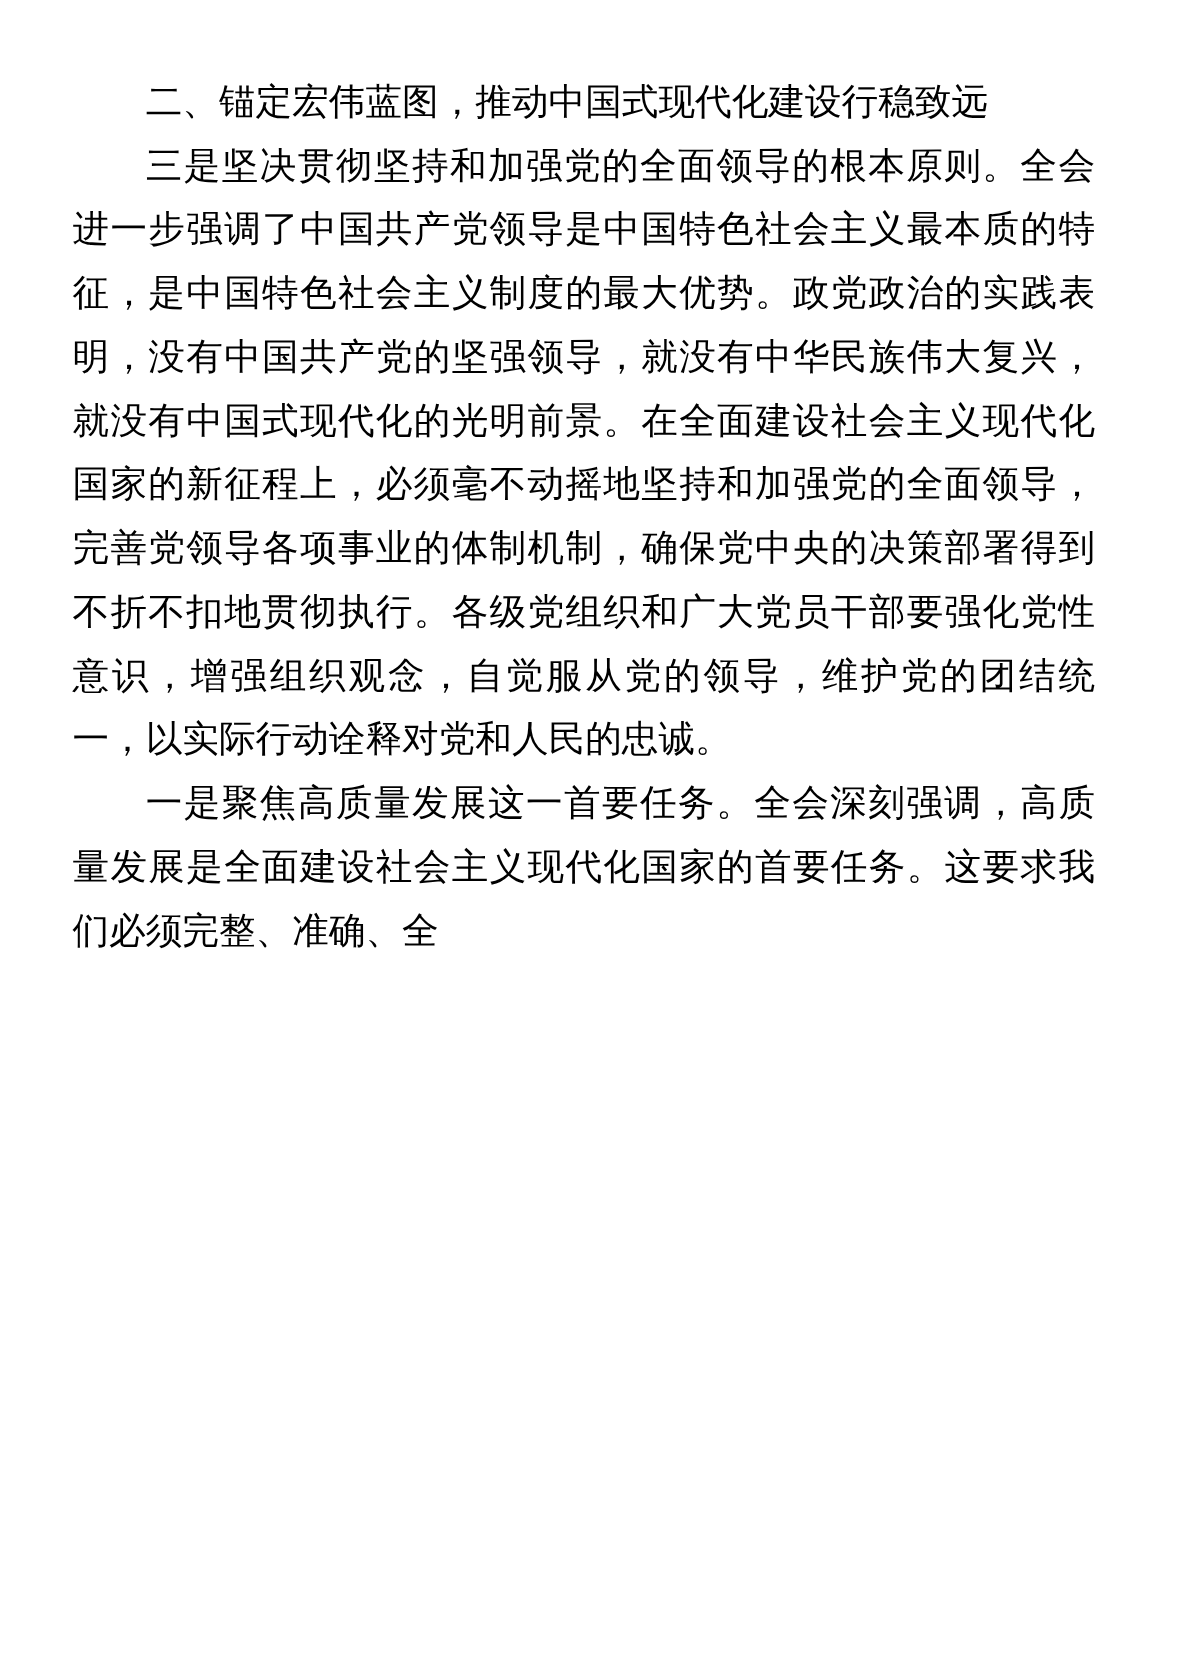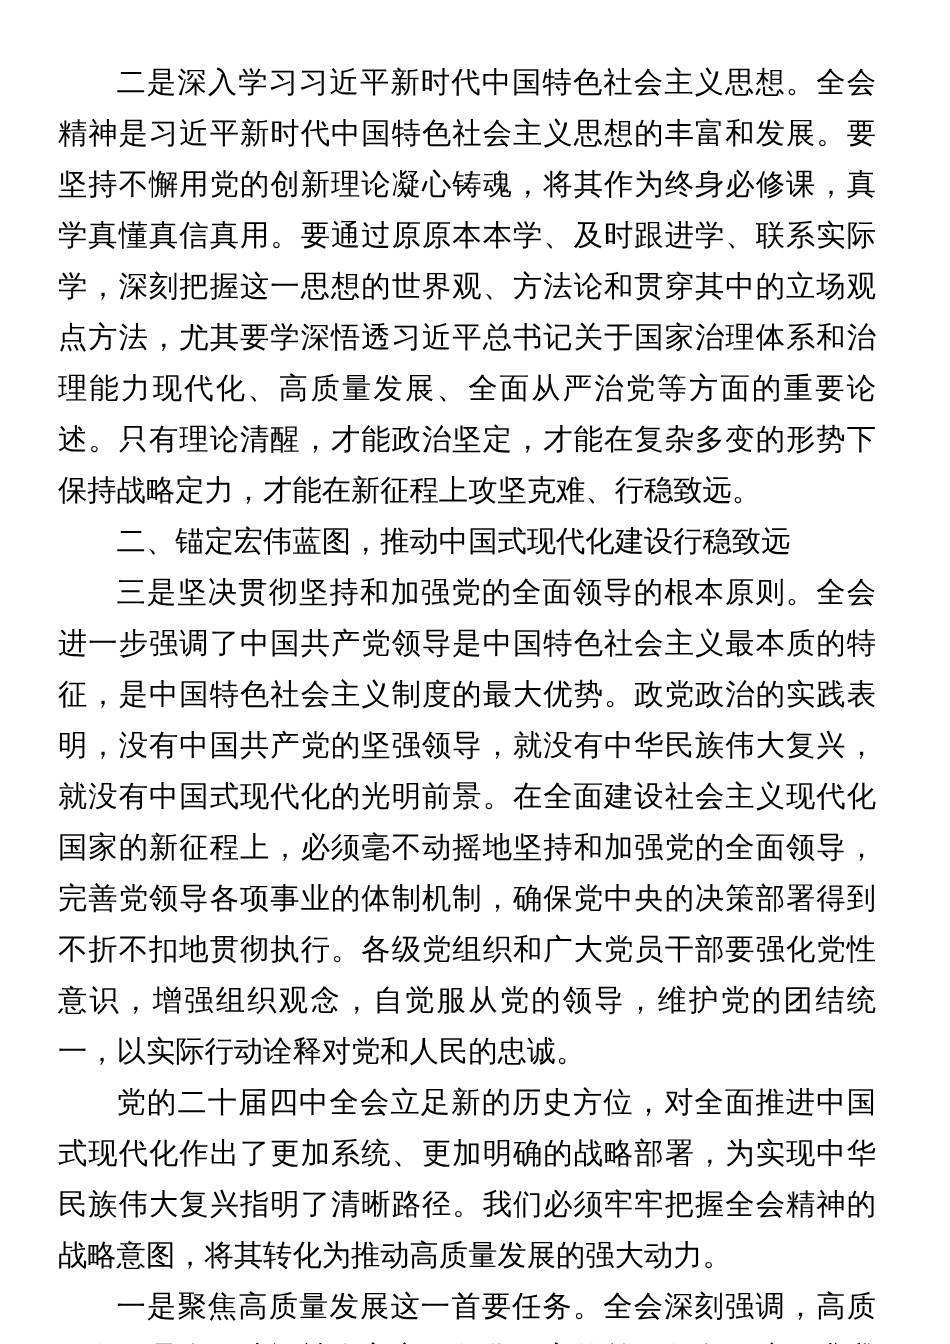--- a/index.html
+++ b/index.html
@@ -56,24 +56,22 @@
   }
 
   
 </style>
 </head>
 <body>
 
 <div class="page">
   <div class="doc-body">
 
-    <p class="para">二是深入学习习近平新时代中国特色社会主义思想。全会精神是习近平新时代中国特色社会主义思想的丰富和发展。要坚持不懈用党的创新理论凝心铸魂，将其作为终身必修课，真学真懂真信真用。要通过原原本本学、及时跟进学、联系实际学，深刻把握这一思想的世界观、方法论和贯穿其中的立场观点方法，尤其要学深悟透习近平总书记关于国家治理体系和治理能力现代化、高质量发展、全面从严治党等方面的重要论述。只有理论清醒，才能政治坚定，才能在复杂多变的形势下保持战略定力，才能在新征程上攻坚克难、行稳致远。</p>
 
     <p class="para heading">二、锚定宏伟蓝图，推动中国式现代化建设行稳致远</p>
 
     <p class="para">三是坚决贯彻坚持和加强党的全面领导的根本原则。全会进一步强调了中国共产党领导是中国特色社会主义最本质的特征，是中国特色社会主义制度的最大优势。政党政治的实践表明，没有中国共产党的坚强领导，就没有中华民族伟大复兴，就没有中国式现代化的光明前景。在全面建设社会主义现代化国家的新征程上，必须毫不动摇地坚持和加强党的全面领导，完善党领导各项事业的体制机制，确保党中央的决策部署得到不折不扣地贯彻执行。各级党组织和广大党员干部要强化党性意识，增强组织观念，自觉服从党的领导，维护党的团结统一，以实际行动诠释对党和人民的忠诚。</p>
 
-    <p class="para">党的二十届四中全会立足新的历史方位，对全面推进中国式现代化作出了更加系统、更加明确的战略部署，为实现中华民族伟大复兴指明了清晰路径。我们必须牢牢把握全会精神的战略意图，将其转化为推动高质量发展的强大动力。</p>
 
     <p class="para">一是聚焦高质量发展这一首要任务。全会深刻强调，高质量发展是全面建设社会主义现代化国家的首要任务。这要求我们必须完整、准确、全</p>
 
   </div>
 </div>
 
 </body></html>

